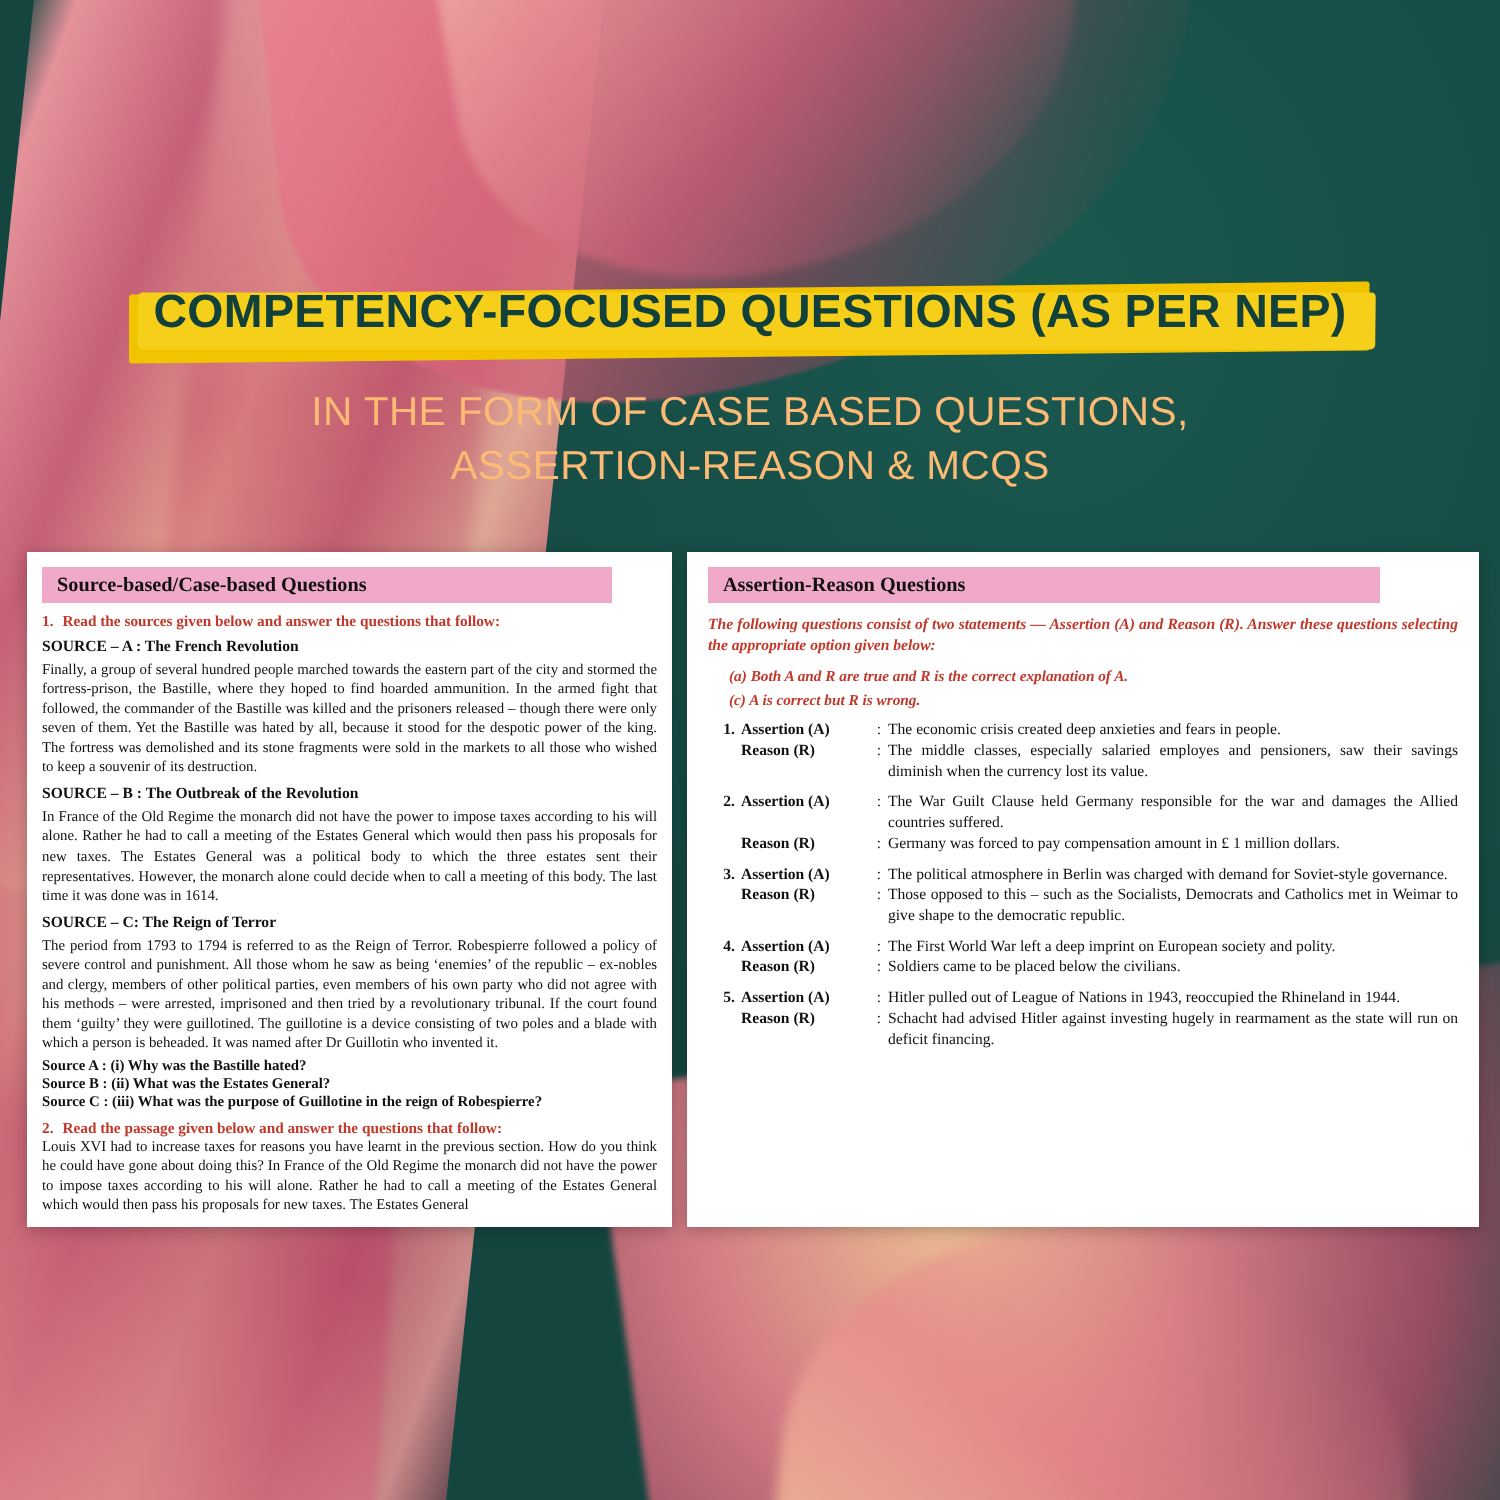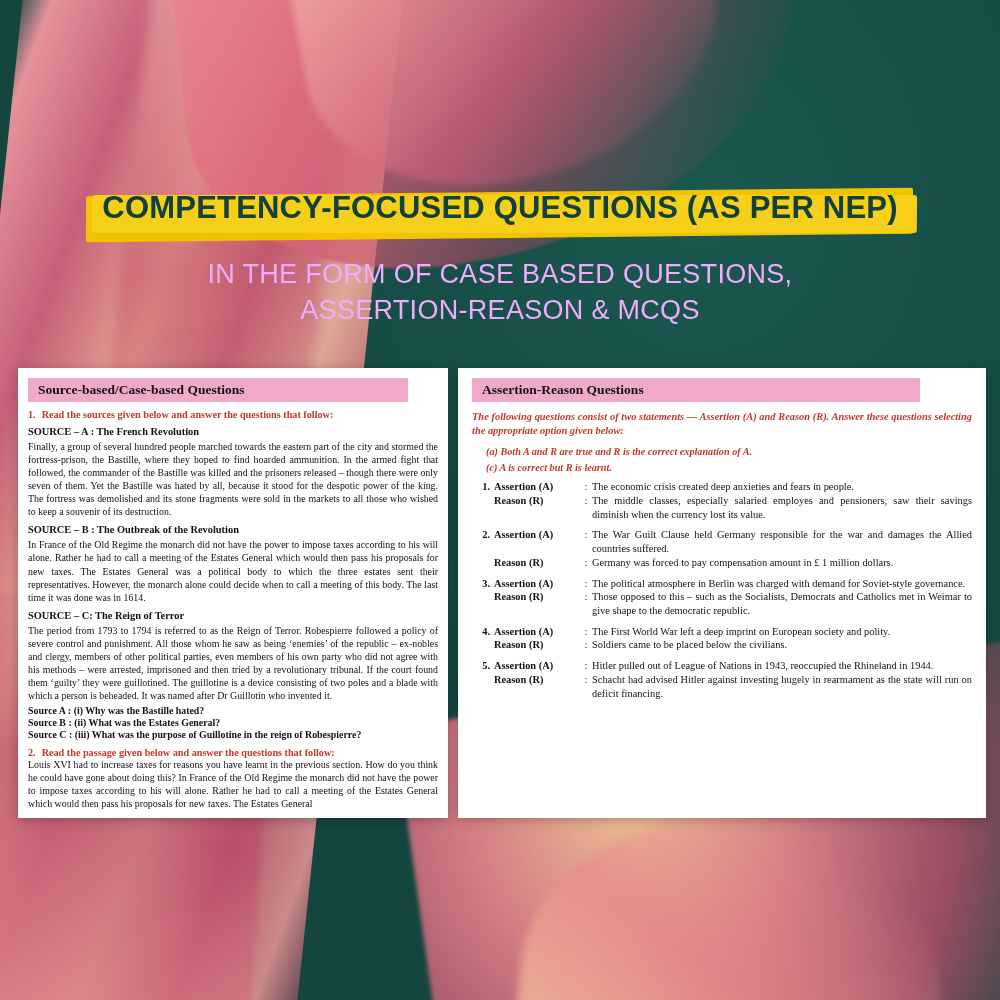--- a/index.html
+++ b/index.html
@@ -145,21 +145,21 @@
     z-index: 2;
     font-size: 31px;
     font-weight: bold;
     color: #12403b;
     letter-spacing: 0.2px;
     white-space: nowrap;
     font-family: "Liberation Sans", sans-serif;
   }
   .subtitle {
     margin-top: 12px;
-    color: #f0abfc;
+    color: #fdba74;
     font-size: 27px;
     line-height: 1.35;
     font-weight: normal;
     letter-spacing: 0.3px;
   }
 
   
   .page {
     position: absolute;
     background: #ffffff;
@@ -325,21 +325,21 @@
 
   <p class="para">Louis XVI had to increase taxes for reasons you have learnt in the previous section. How do you think he could have gone about doing this? In France of the Old Regime the monarch did not have the power to impose taxes according to his will alone. Rather he had to call a meeting of the Estates General which would then pass his proposals for new taxes. The Estates General</p>
 </div>
 
 <div class="page page-right">
   <div class="sec-head sec-head-right">Assertion-Reason Questions</div>
 
   <div class="intro">The following questions consist of two statements — Assertion (A) and Reason (R). Answer these questions selecting the appropriate option given below:</div>
 
   <div class="opt">(a)  Both A and R are true and R is the correct explanation of A.</div>
-  <div class="opt">(c)  A is correct but R is learnt.</div>
+  <div class="opt">(c)  A is correct but R is wrong.</div>
 
   <div class="ar-item">
     <span class="ar-num">1.</span>
     <span class="ar-label">Assertion  (A)</span>
     <span class="ar-colon">:</span>
     <span class="ar-text">The economic crisis created deep anxieties and fears in people.</span>
   </div>
   <div class="ar-item sub">
     <span class="ar-num"></span>
     <span class="ar-label">Reason      (R)</span>

